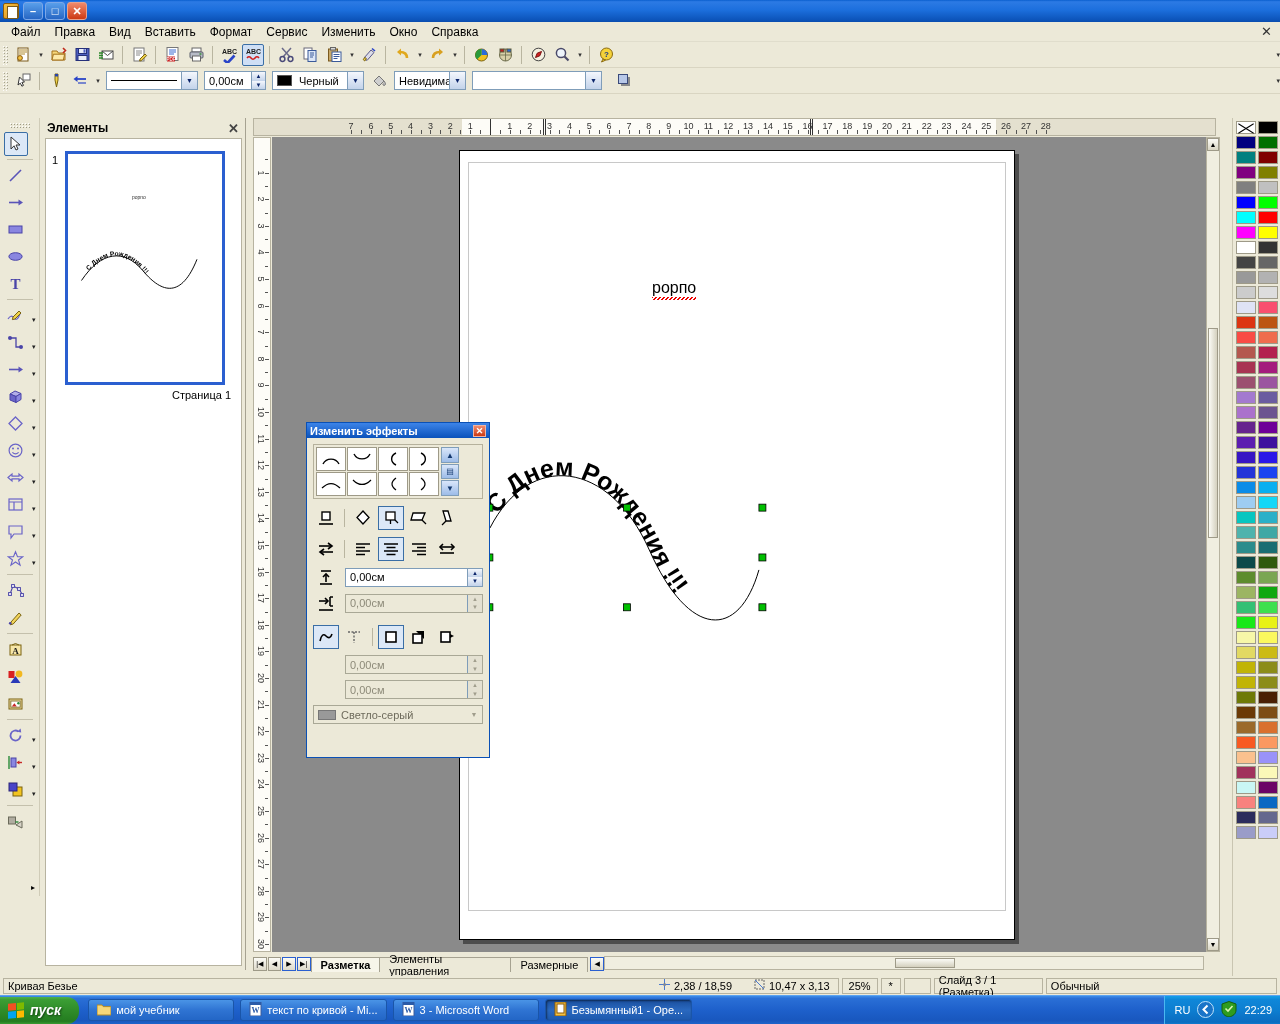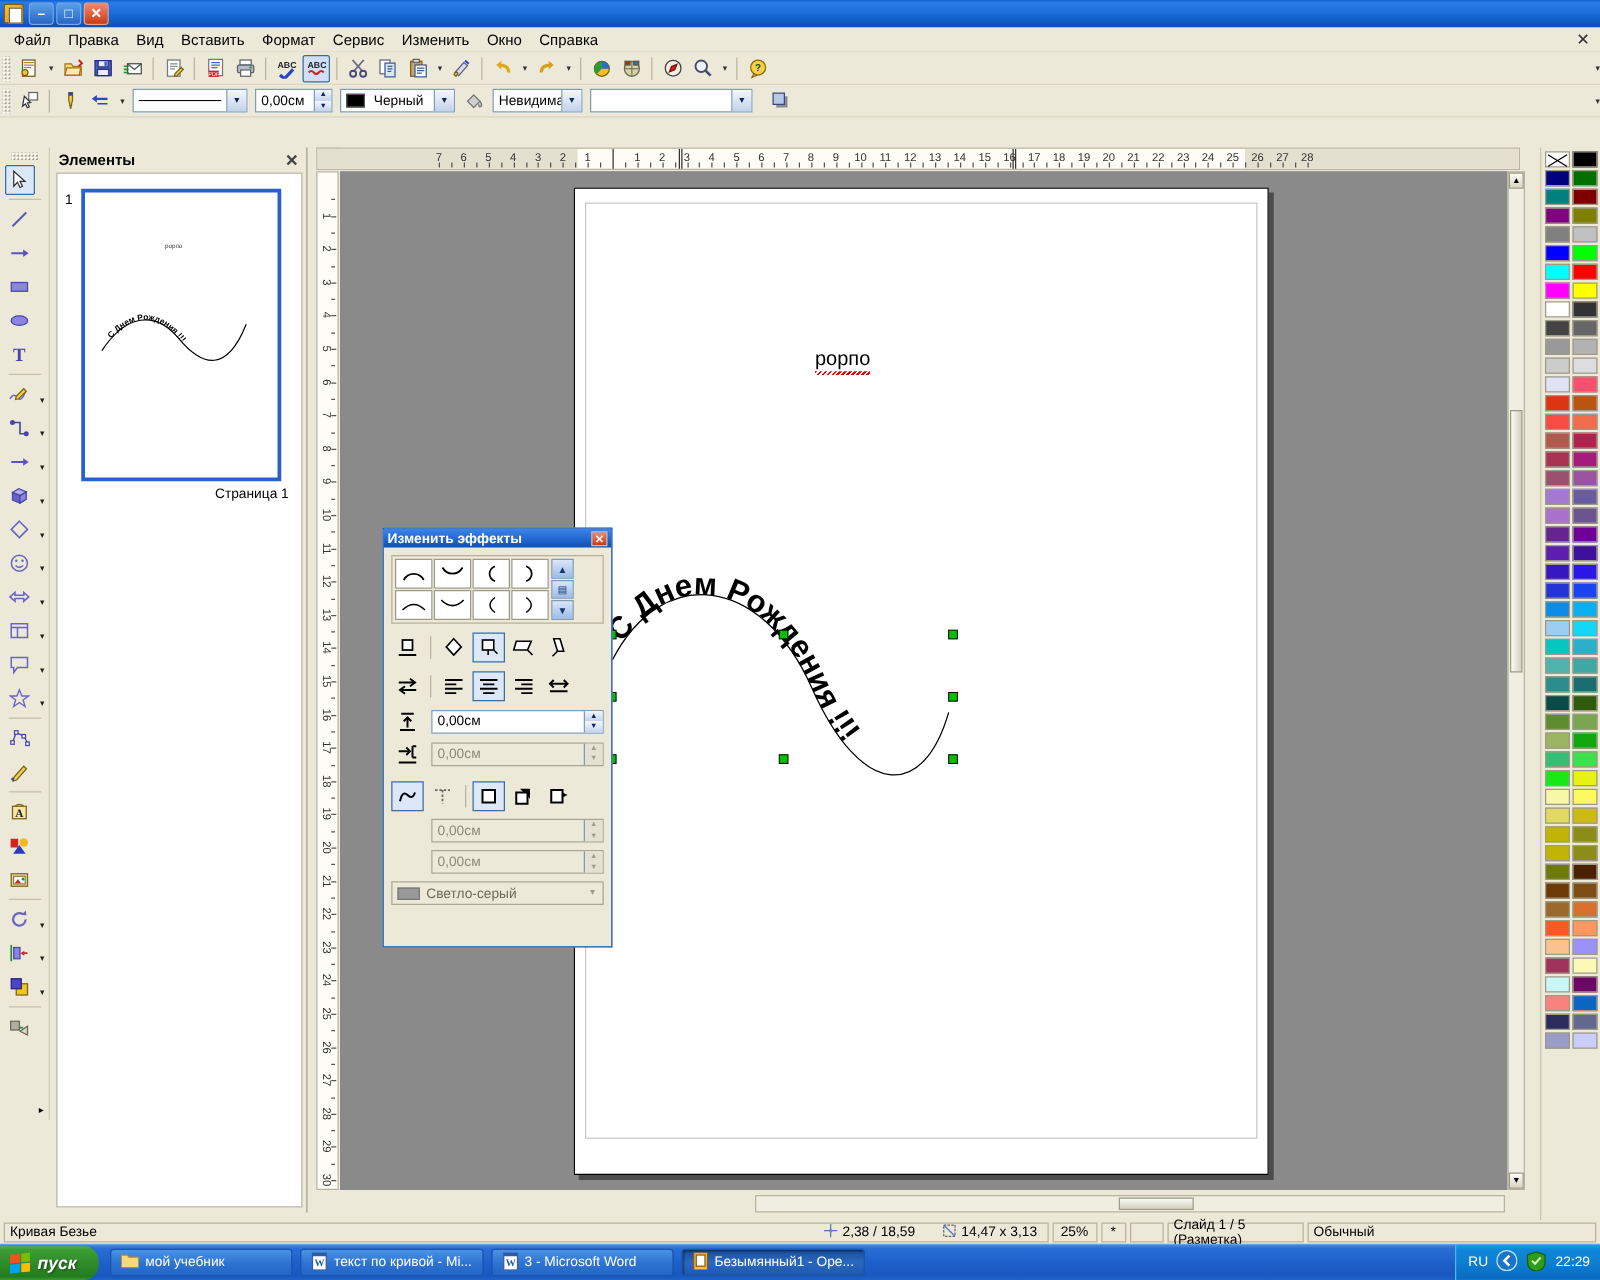--- a/index.html
+++ b/index.html
@@ -1044,20 +1044,30 @@
 
   <div class="vscroll">
     <div class="vsbtn" style="top:0">▲</div>
     <div class="vsthumb"></div>
     <div class="vsbtn" style="bottom:0">▼</div>
   </div>
   <div class="hscroll">
     <div class="hsthumb"></div>
   </div>
 
+  <div class="tabsrow">
+    <div class="navbtn">|◀</div>
+    <div class="navbtn">◀</div>
+    <div class="navbtn hi">▶</div>
+    <div class="navbtn hi">▶|</div>
+    <div class="ltab active">Разметка</div>
+    <div class="ltab">Элементы управления</div>
+    <div class="ltab">Размерные</div>
+    <div class="navbtn hi" style="margin-left:2px">◀</div>
+  </div>
 
   <div class="fxdlg">
     <div class="fx-title">
       <div class="t">Изменить эффекты</div>
       <div class="fx-x">✕</div>
     </div>
     <div class="fx-body">
 
       <div class="fx-shapegrid">
         <div class="fx-cells">
@@ -1476,27 +1486,27 @@
               <path d="M5.5 0v11M0 5.5h11" stroke="#4a7ad0" stroke-width="1"></path>
               <rect x="4.4" y="4.4" width="2.4" height="2.4" fill="#888"></rect>
             </svg></span>
         <span>2,38 / 18,59</span>
         <span style="width:14px"></span>
         <span>
           <svg width="11" height="11" viewBox="0 0 11 11">
               <rect x="1" y="1" width="9" height="9" fill="none" stroke="#666" stroke-dasharray="2 1"></rect>
               <path d="M1 1l9 9" stroke="#4a7ad0"></path>
             </svg></span>
-        <span style="padding-right:4px">14,47 x 3,13</span>
+        <span style="padding-right:4px">10,47 x 3,13</span>
       </span>
     </div>
     <div class="sfield" style="width:46px;justify-content:center">25%</div>
     <div class="sfield" style="width:24px;justify-content:center">*</div>
     <div class="sfield" style="width:34px"></div>
-    <div class="sfield" style="width:148px">Слайд 1 / 5 (Разметка)</div>
+    <div class="sfield" style="width:148px">Слайд 3 / 1 (Разметка)</div>
     <div class="sfield" style="width:318px">Обычный</div>
   </div>
 
   <div class="taskbar">
     <div class="startbtn">
       <span class="winlogo">
         <i style="background:#f25022"></i>
           <i style="background:#7fba00"></i>
           <i style="background:#00a4ef"></i>
           <i style="background:#ffb900"></i>

